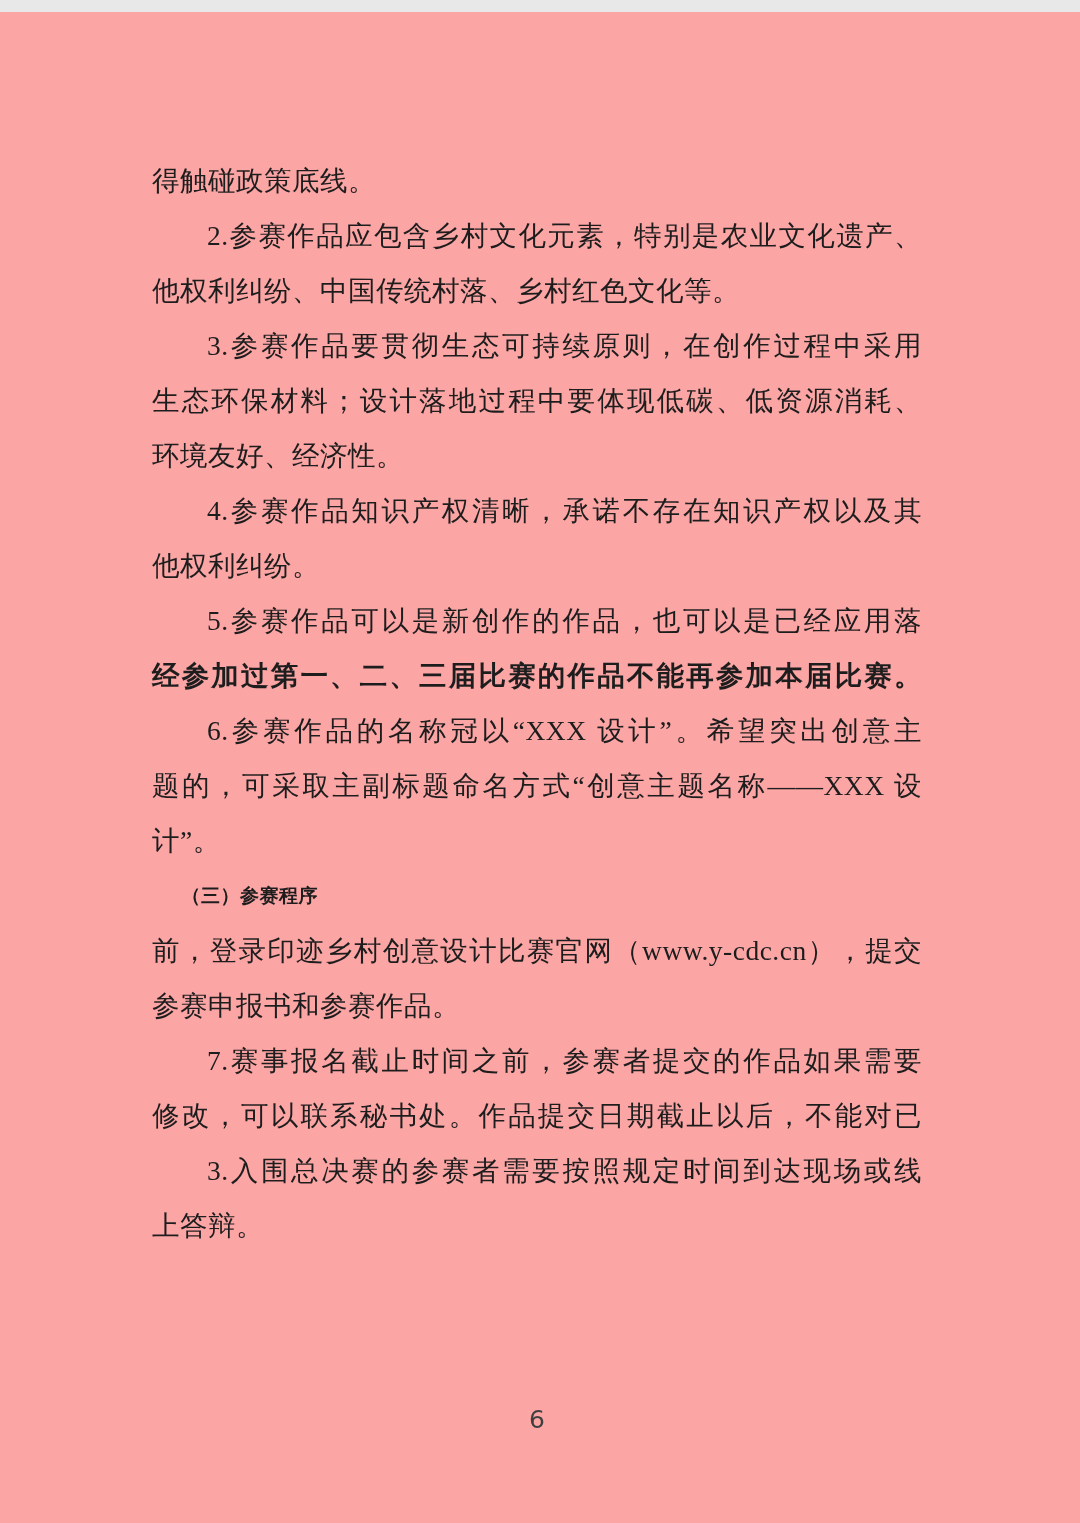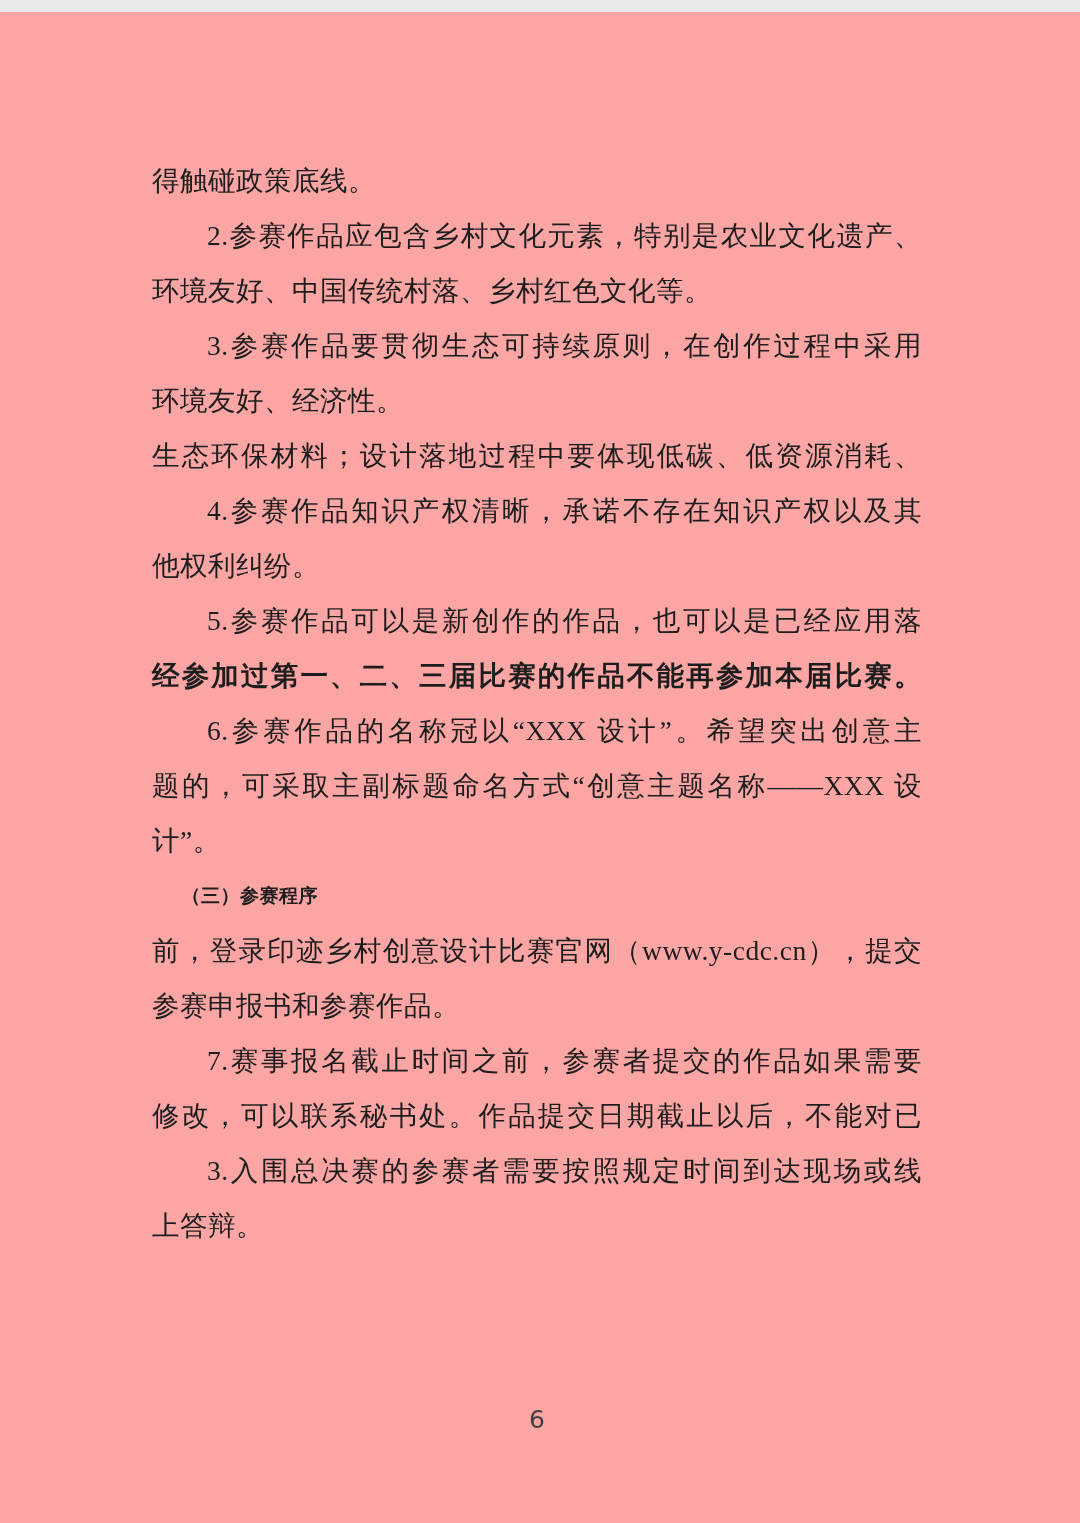--- a/index.html
+++ b/index.html
@@ -56,24 +56,24 @@
     color: #3f3f3f;
   }
 </style>
 </head>
 <body>
 
 <div class="page">
   <div class="text-block" id="document-body">
       <div class="line"><span>得触碰政策底线。</span></div>
       <div class="line indent fill"><span>2.参赛作品应包含乡村文化元素，特别是农业文化遗产、</span></div>
-      <div class="line"><span>环境友好、中国传统村落、乡村红色文化等。</span></div>
+      <div class="line"><span>他权利纠纷、中国传统村落、乡村红色文化等。</span></div>
       <div class="line indent fill"><span>3.参赛作品要贯彻生态可持续原则，在创作过程中采用</span></div>
+      <div class="line fill"><span>生态环保材料；设计落地过程中要体现低碳、低资源消耗、</span></div>
       <div class="line"><span>环境友好、经济性。</span></div>
-      <div class="line fill"><span>生态环保材料；设计落地过程中要体现低碳、低资源消耗、</span></div>
       <div class="line indent fill"><span>4.参赛作品知识产权清晰，承诺不存在知识产权以及其</span></div>
       <div class="line"><span>他权利纠纷。</span></div>
       <div class="line indent fill"><span>5.参赛作品可以是新创作的作品，也可以是已经应用落</span></div>
       <div class="line fill"><span class="bold">经参加过第一、二、三届比赛的作品不能再参加本届比赛。</span></div>
       <div class="line indent fill"><span>6.参赛作品的名称冠以“XXX 设计”。希望突出创意主</span></div>
       <div class="line fill"><span>题的，可采取主副标题命名方式“创意主题名称——XXX 设</span></div>
       <div class="line"><span>计”。</span></div>
       <div class="line heading"><span class="bold">（三）参赛程序</span></div>
       <div class="line fill"><span>前，登录印迹乡村创意设计比赛官网（www.y-cdc.cn），提交</span></div>
       <div class="line"><span>参赛申报书和参赛作品。</span></div>

